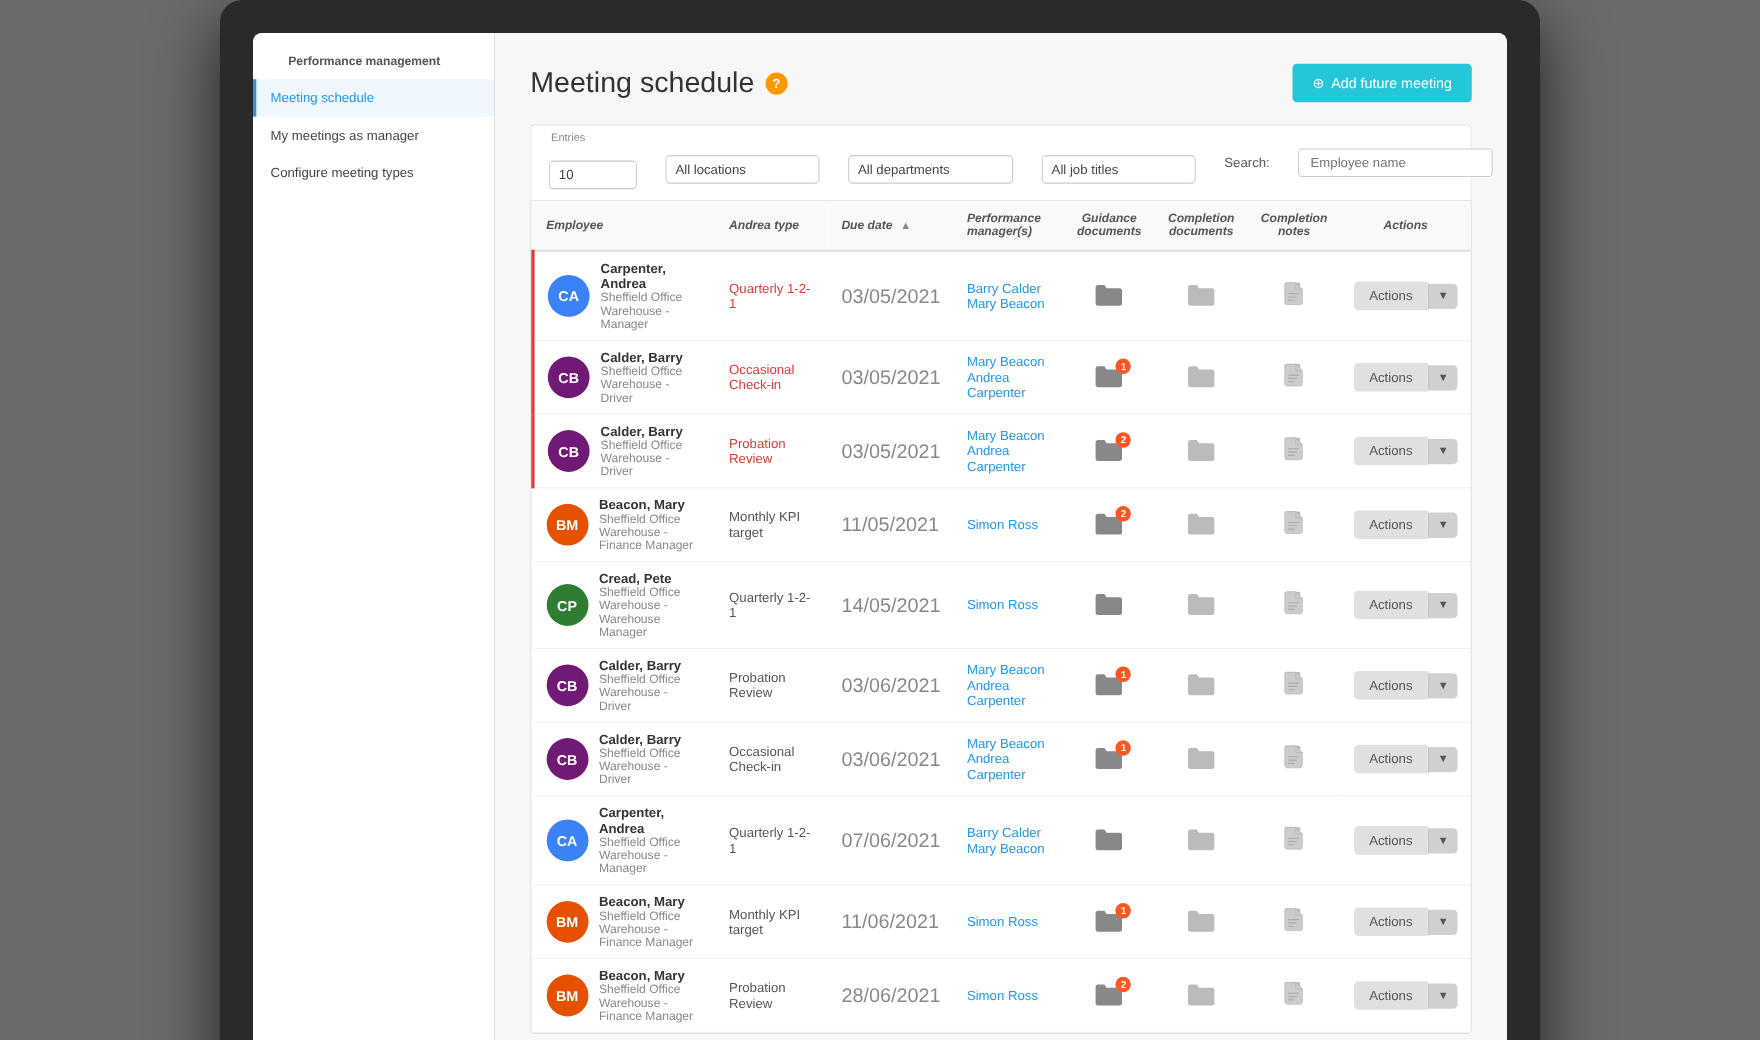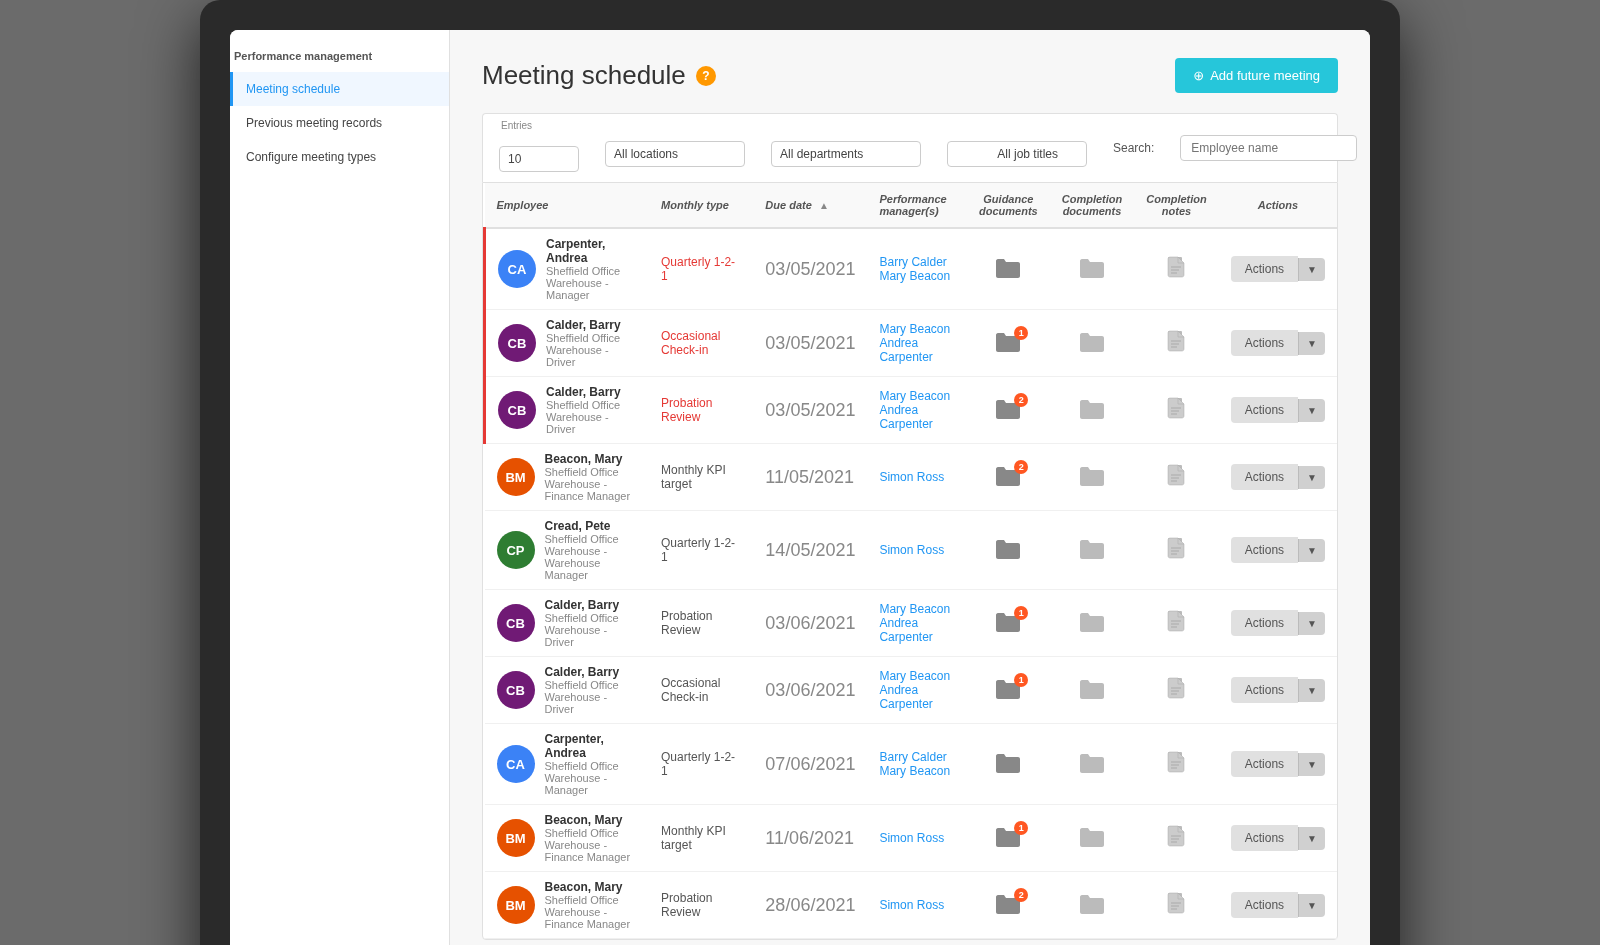--- a/index.html
+++ b/index.html
@@ -48,21 +48,21 @@
       width: 220px;
       background: #fff;
       border-right: 1px solid #e0e0e0;
       padding: 20px 0;
       flex-shrink: 0;
     }
     .sidebar-section-title {
       font-size: 11px;
       font-weight: 600;
       color: #555;
-      padding: 0 16px 10px 4px;
+      padding: 0 16px 10px 32px;
     }
     .sidebar-item {
       padding: 10px 16px;
       font-size: 12px;
       color: #444;
       cursor: pointer;
       display: block;
     }
     .sidebar-item.active {
       background: #f0f7ff;
@@ -286,21 +286,21 @@
   </style>
 </head>
 <body>
 
 <div class="laptop-outer">
   <div class="laptop-screen">
 
     <div class="sidebar">
       <div class="sidebar-section-title">Performance management</div>
       <div class="sidebar-item active">Meeting schedule</div>
-      <div class="sidebar-item">Previous meeting records</div>
+      <div class="sidebar-item">My meetings as manager</div>
       <div class="sidebar-item">Configure meeting types</div>
     </div>
 
     <div class="main-content">
 
       <div class="page-header">
         <div class="page-title-row">
           <h1 class="page-title">Meeting schedule</h1>
           <div class="help-icon">?</div>
         </div>
@@ -319,33 +319,33 @@
             <option>50</option>
             <option>100</option>
           </select>
         </div>
         <select class="filter-select" style="min-width:140px;">
           <option>All locations</option>
         </select>
         <select class="filter-select" style="min-width:150px;">
           <option>All departments</option>
         </select>
-        <select class="filter-select" style="min-width:140px;text-align:right;">
+        <select class="filter-select" style="min-width:140px;">
           <option>All job titles</option>
         </select>
         <span class="search-label">Search:</span>
         <input type="text" class="search-input" placeholder="Employee name" style="">
       </div>
 
       <div class="table-container">
         <table>
           <thead>
             <tr>
               <th>Employee</th>
-              <th>Monthly type</th>
+              <th>Andrea type</th>
               <th class="sortable">Due date <span class="sort-arrow">▲</span></th>
               <th>Performance<br>manager(s)</th>
               <th style="text-align:center;">Guidance<br>documents</th>
               <th style="text-align:center;">Completion<br>documents</th>
               <th style="text-align:center;">Completion<br>notes</th>
               <th style="text-align:center;">Actions</th>
             </tr>
           </thead>
           <tbody id="table-body">
 

